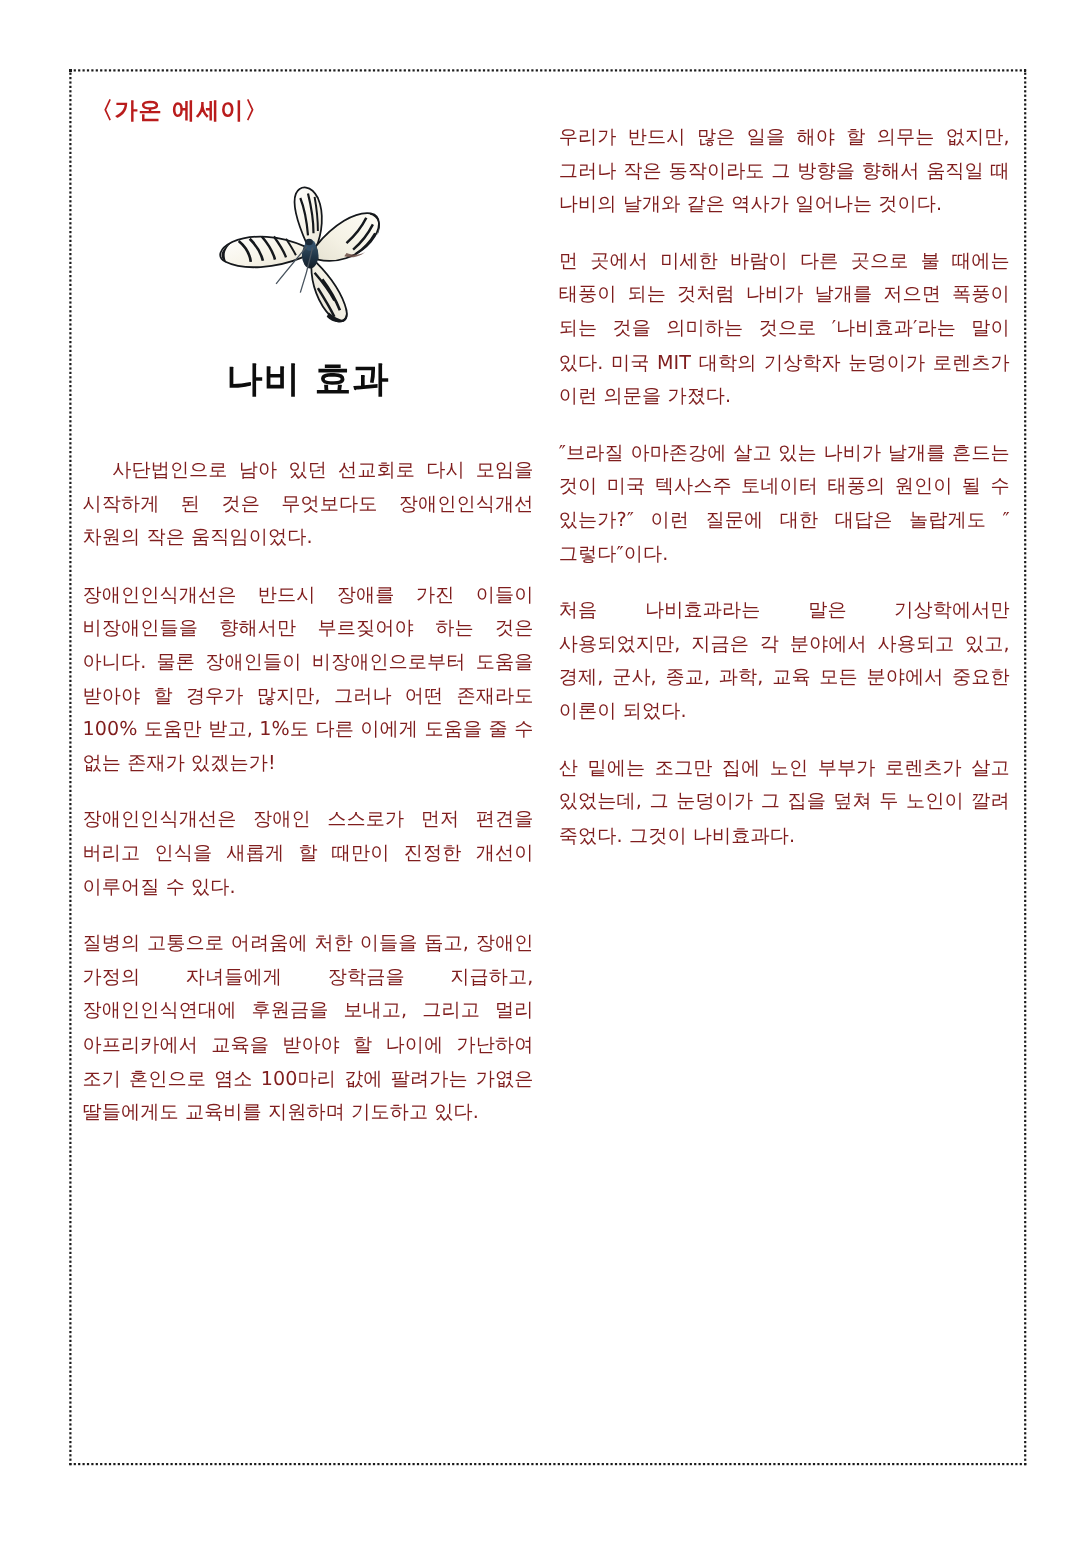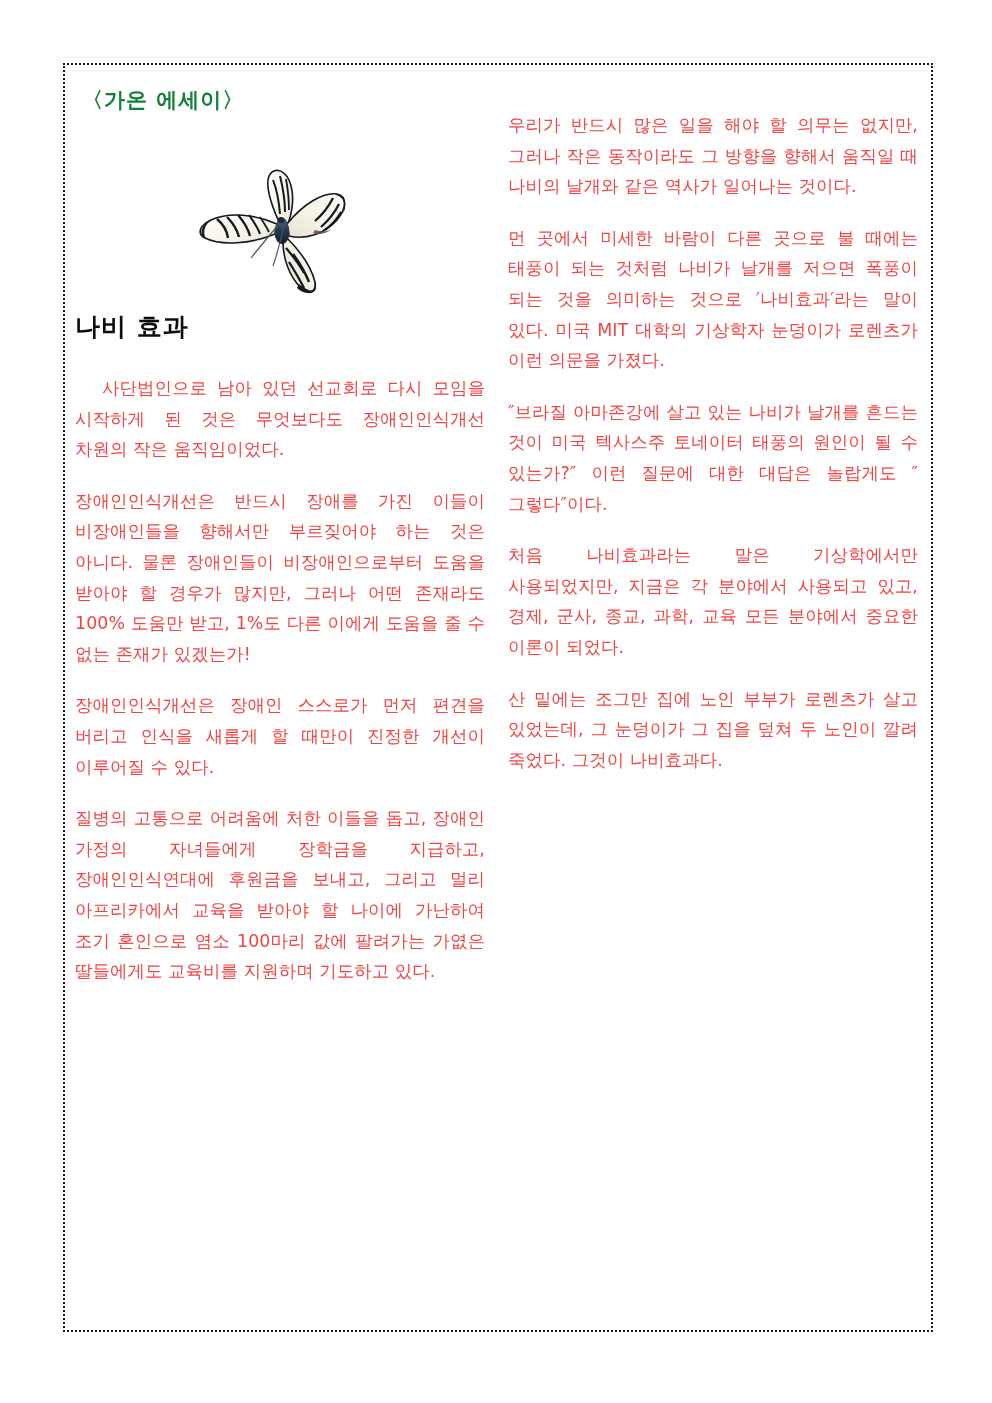--- a/index.html
+++ b/index.html
@@ -37,21 +37,21 @@
   }
 
   
   #essay-header {
     position: absolute;
     left: 82px;
     top: 86px;
     font-size: 21px;
     font-weight: 700;
     letter-spacing: 1px;
-    color: #15803d;
+    color: #b91c1c;
     white-space: nowrap;
   }
 
   
   .column {
     position: absolute;
     top: 110px;
     width: 410px;
   }
   #col-left  { left: 75px;  }
@@ -61,43 +61,43 @@
   #figure-block {
     width: 410px;
     text-align: center;
     margin-top: 52px;
   }
   #butterfly-figure {
     display: block;
     margin: 0 auto;
   }
   #article-title {
-    margin-top: 8px;
-    font-size: 25px;
+    margin-top: 20px;
+    font-size: 33px;
     font-weight: 700;
     letter-spacing: 1px;
     color: #0d0d0d;
-    text-align: left;
+    text-align: center;
   }
 
   
   p.para {
     margin: 0 0 21px 0;
     font-size: 17.4px;
     line-height: 30.6px;
     text-align: justify;
     text-justify: inter-character;
     word-break: keep-all;
-    color: #ef4444;
+    color: #7f1d1d;
     letter-spacing: 0.1px;
   }
   p.para.indent { text-indent: 1.55em; }
   p.para:last-child { margin-bottom: 0; }
 
-  #col-left  .para-stack { margin-top: 30px; }
+  #col-left  .para-stack { margin-top: 46px; }
   #col-right .para-stack { margin-top: 0; }
 </style>
 </head>
 <body>
 
 <div id="page">
 
   <div id="page-border"></div>
 
   <div id="essay-header">〈가온 에세이〉</div>

